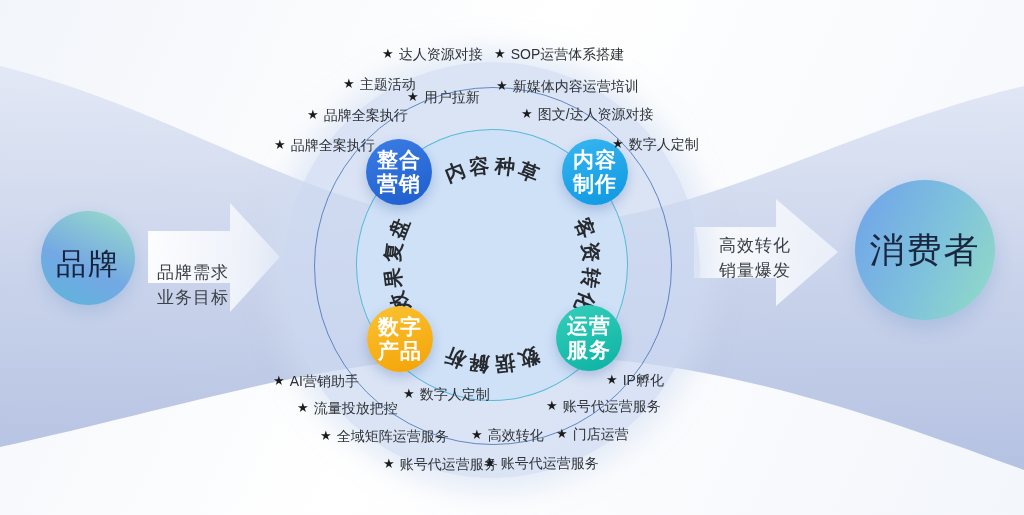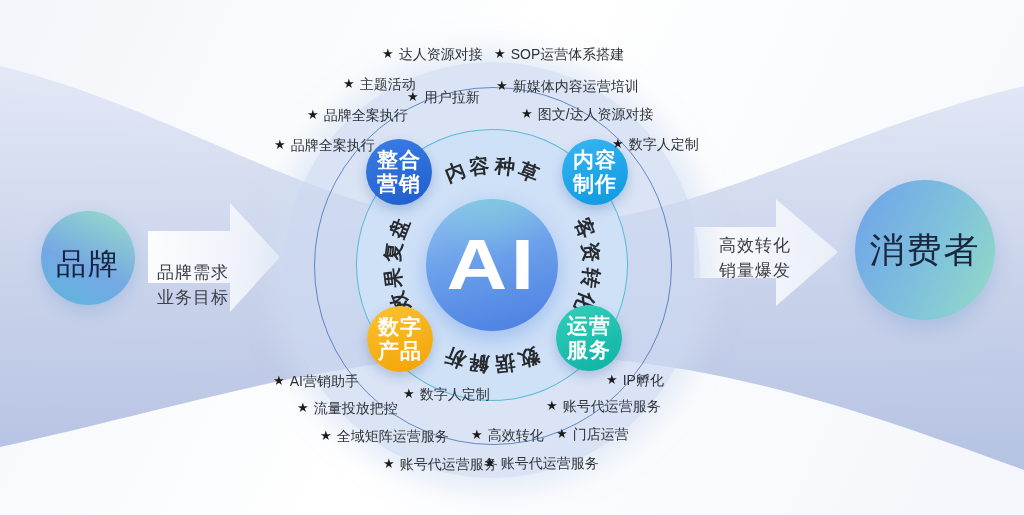--- a/index.html
+++ b/index.html
@@ -143,23 +143,20 @@
   </div>
   <div class="quad q2">
     <span>数字</span>
     <span>产品</span>
   </div>
   <div class="quad q3">
     <span>运营</span>
     <span>服务</span>
   </div>
 
-  <div class="ai-circle">
-    <span class="ai-text">AI</span>
-  </div>
 
   <div>
       <div class="svc" style="left: 382px; top: 46px;">
         <span class="star">★</span>
         <span>达人资源对接</span>
       </div>
       <div class="svc" style="left: 494px; top: 46px;">
         <span class="star">★</span>
         <span>SOP运营体系搭建</span>
       </div>

